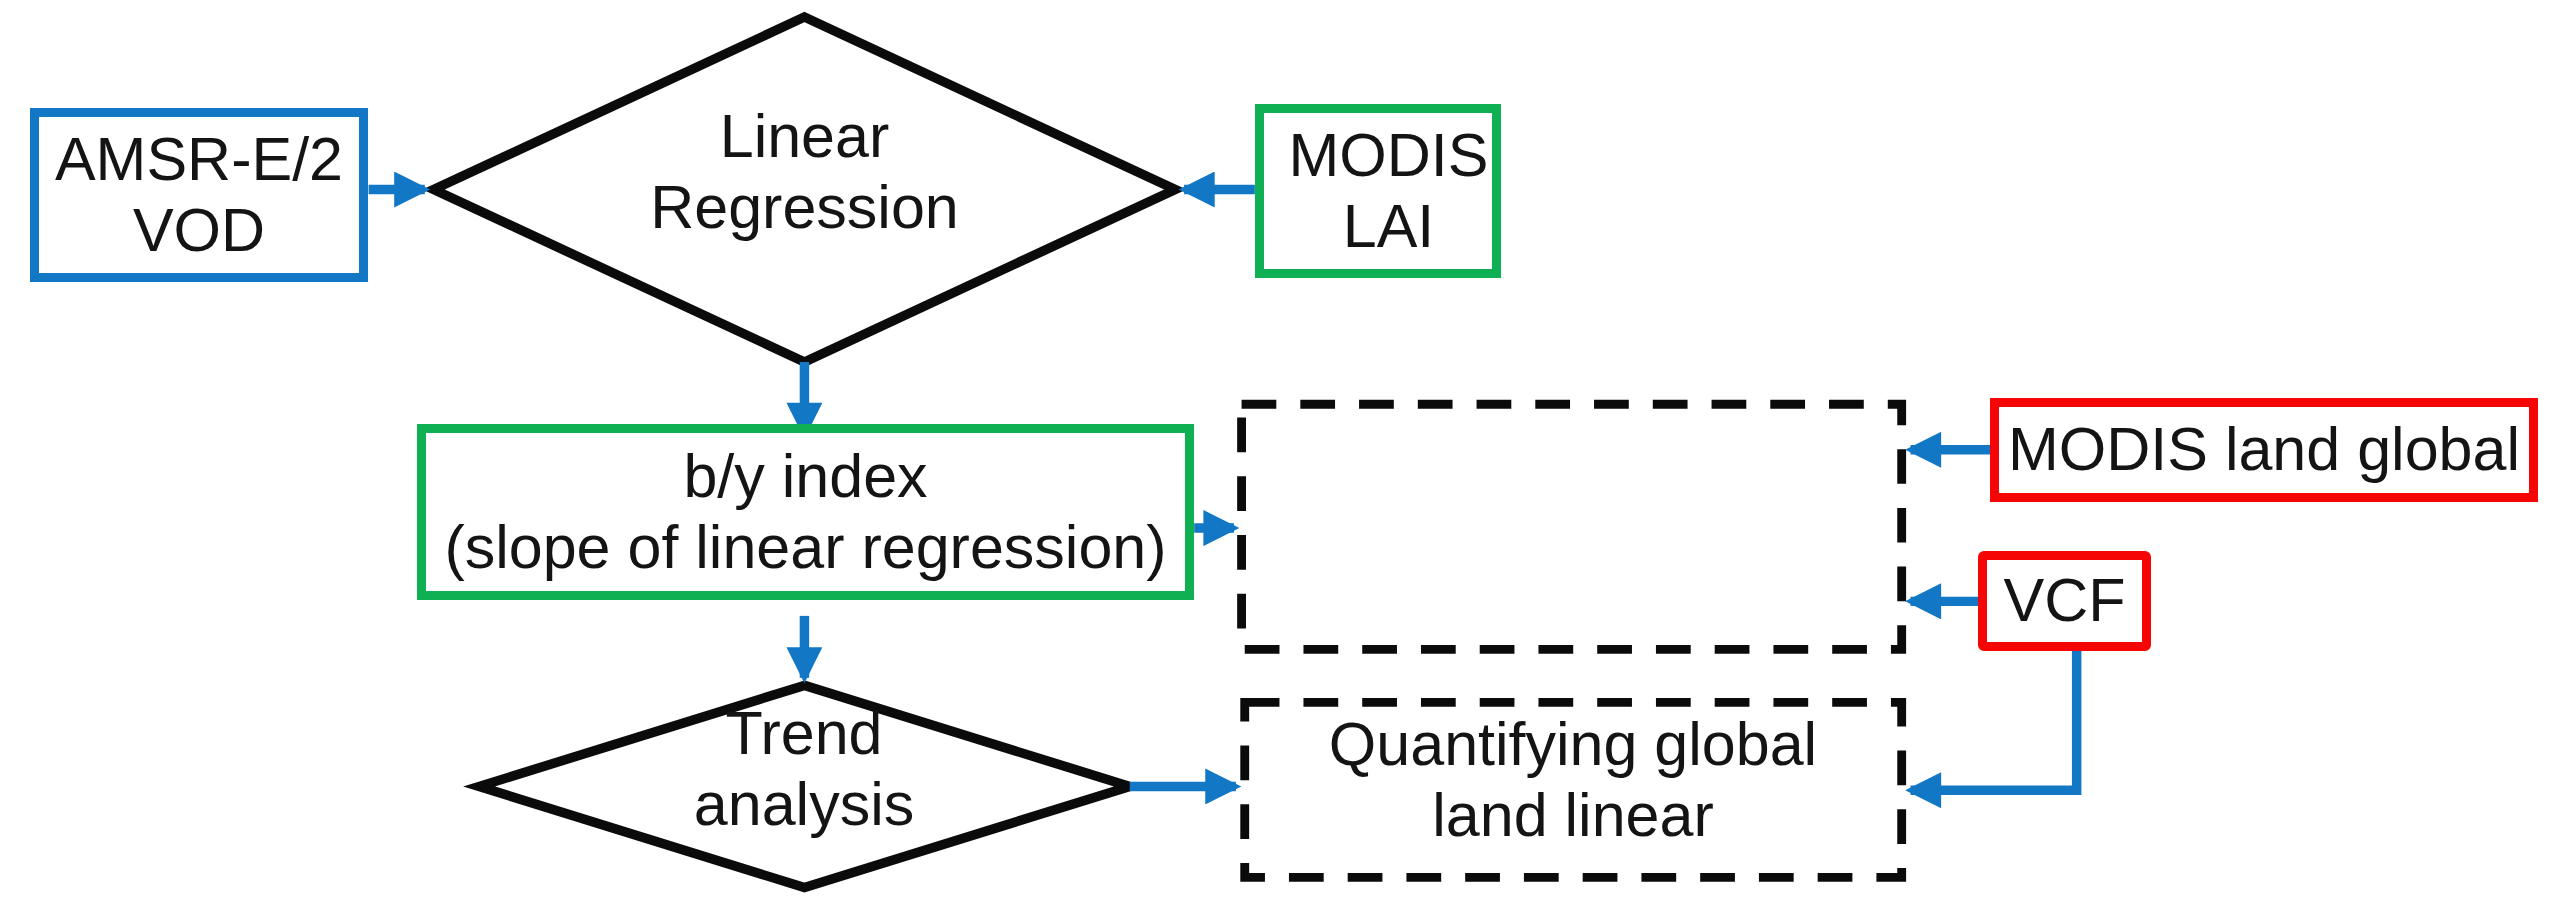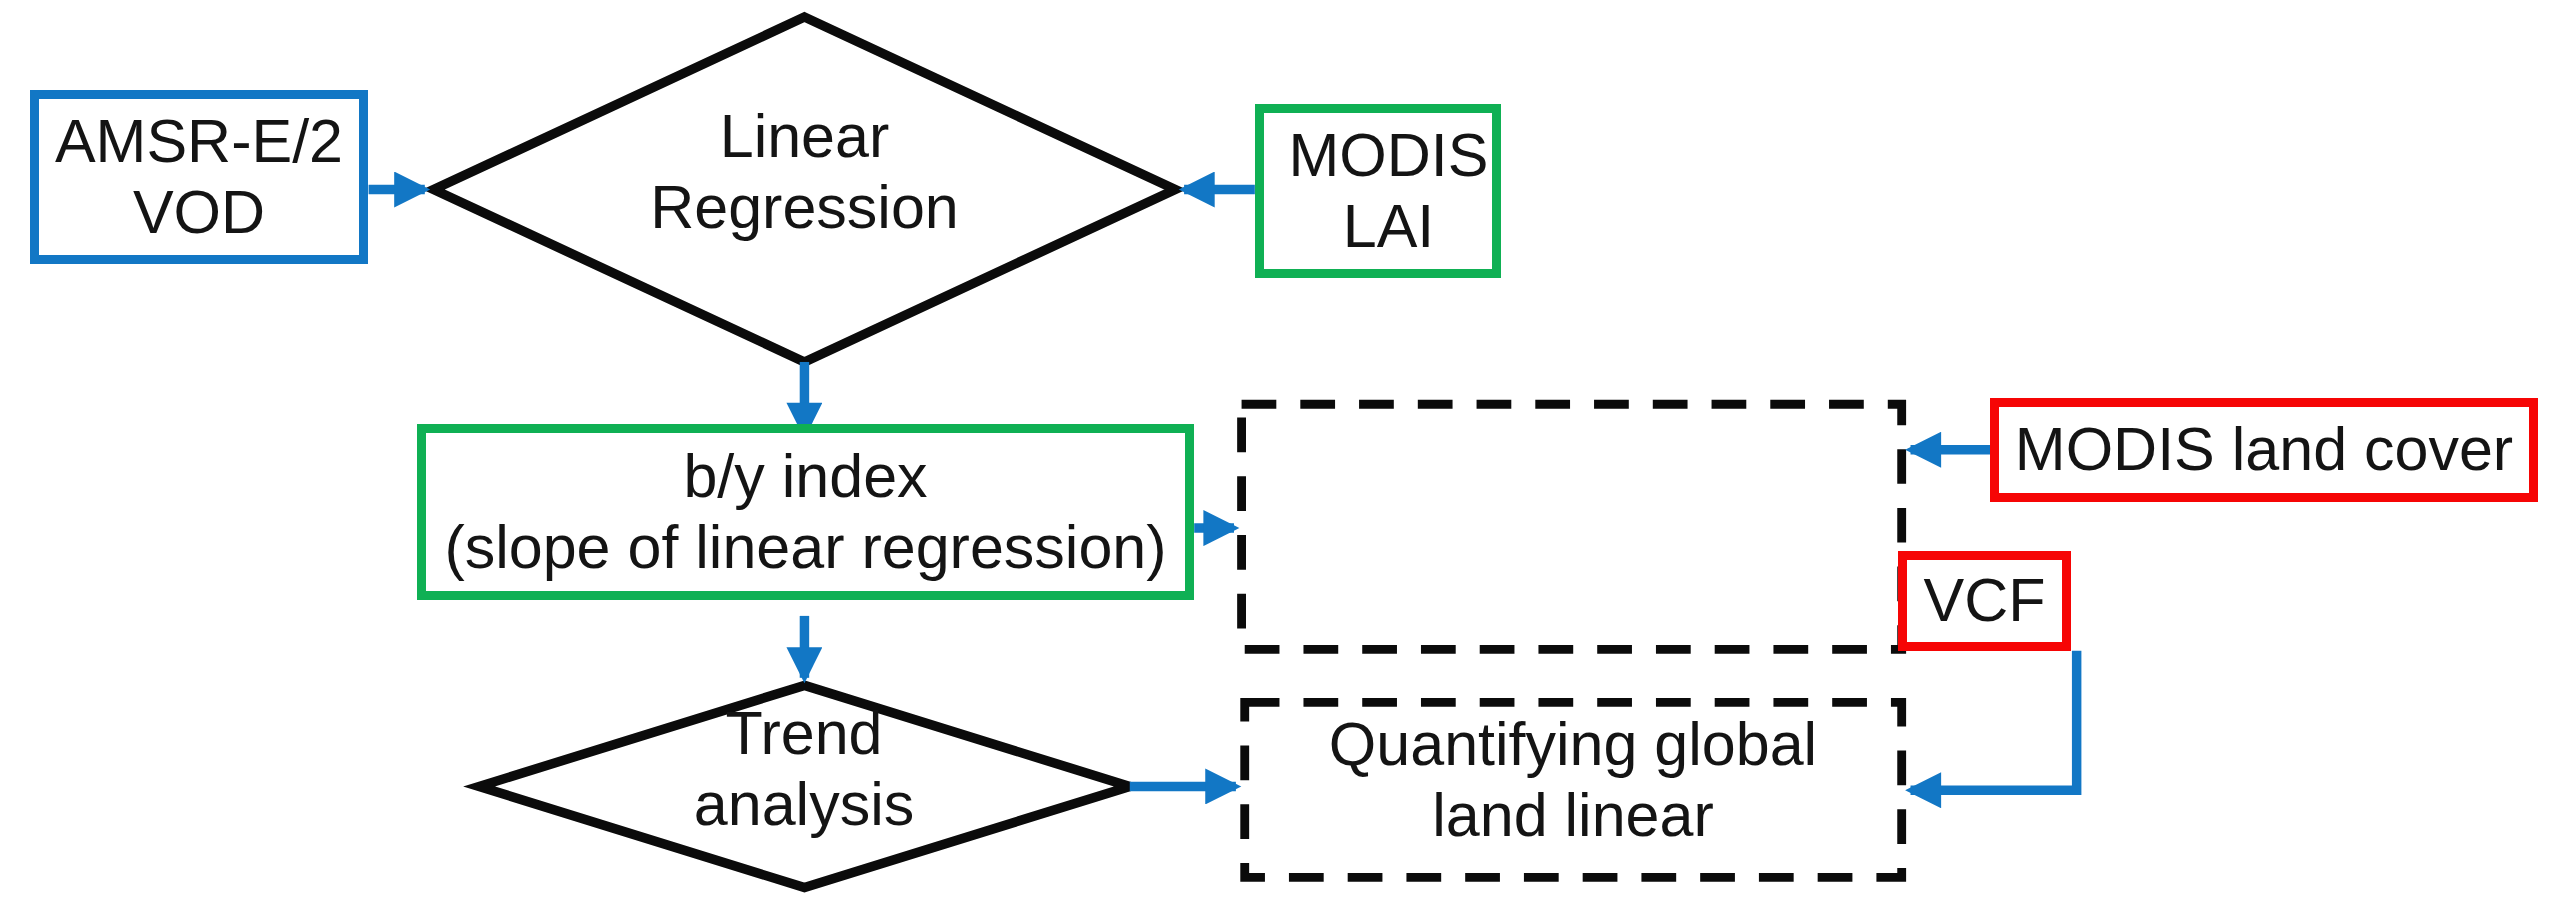--- a/index.html
+++ b/index.html
@@ -7,25 +7,25 @@
           font-family:"Liberation Sans", sans-serif;color:#141414;}
   #connector-layer{position:absolute;left:0;top:0;width:2576px;height:909px;}
   .node{position:absolute;display:flex;align-items:center;justify-content:center;
         background:#ffffff;box-sizing:border-box;}
   .lbl{white-space:pre-line;text-align:center;font-size:61px;line-height:1.17;color:#141414;}
   .border-blue{border:9.5px solid #1277C5;}
   .border-green{border:9.5px solid #0FB054;}
   .border-red{border:9.5px solid #F60505;}
   .free-label{position:absolute;display:flex;align-items:flex-start;justify-content:center;background:transparent;}
   
-  #box-amsr{left:30px;top:90px;width:338px;height:174px;justify-content:center;}
+  #box-amsr{left:30px;top:108px;width:338px;height:174px;justify-content:center;}
   #box-modis-lai{left:1255px;top:104px;width:246px;height:174px;padding-left:21px;}
   #box-by-index{left:417px;top:424px;width:777px;height:176px;}
   #box-modis-lc{left:1990px;top:398px;width:548px;height:104px;}
-  #box-vcf{left:1898px;top:551px;width:173px;height:100px;}
+  #box-vcf{left:1978px;top:551px;width:173px;height:100px;border-radius:6px;}
   #label-linear-regression{left:569px;top:101px;width:471px;height:177px;}
   #label-trend{left:600px;top:698px;width:408px;height:177px;}
   #label-eval{left:1248px;top:411px;width:648px;height:233px;}
   #label-quant{left:1251px;top:709px;width:644px;height:162px;}
 </style>
 </head>
 <body>
 
 <div id="canvas">
 
@@ -62,21 +62,21 @@
     <span class="lbl">MODIS
 LAI</span>
   </div>
 
   <div class="node border-green" id="box-by-index">
     <span class="lbl">b/y index
 (slope of linear regression)</span>
   </div>
 
   <div class="node border-red" id="box-modis-lc">
-    <span class="lbl">MODIS land cover</span>
+    <span class="lbl">MODIS land global</span>
   </div>
 
   <div class="node border-red" id="box-vcf">
     <span class="lbl">VCF</span>
   </div>
 
   <div class="free-label" id="label-linear-regression">
     <span class="lbl">Linear
 Regression</span>
   </div>

